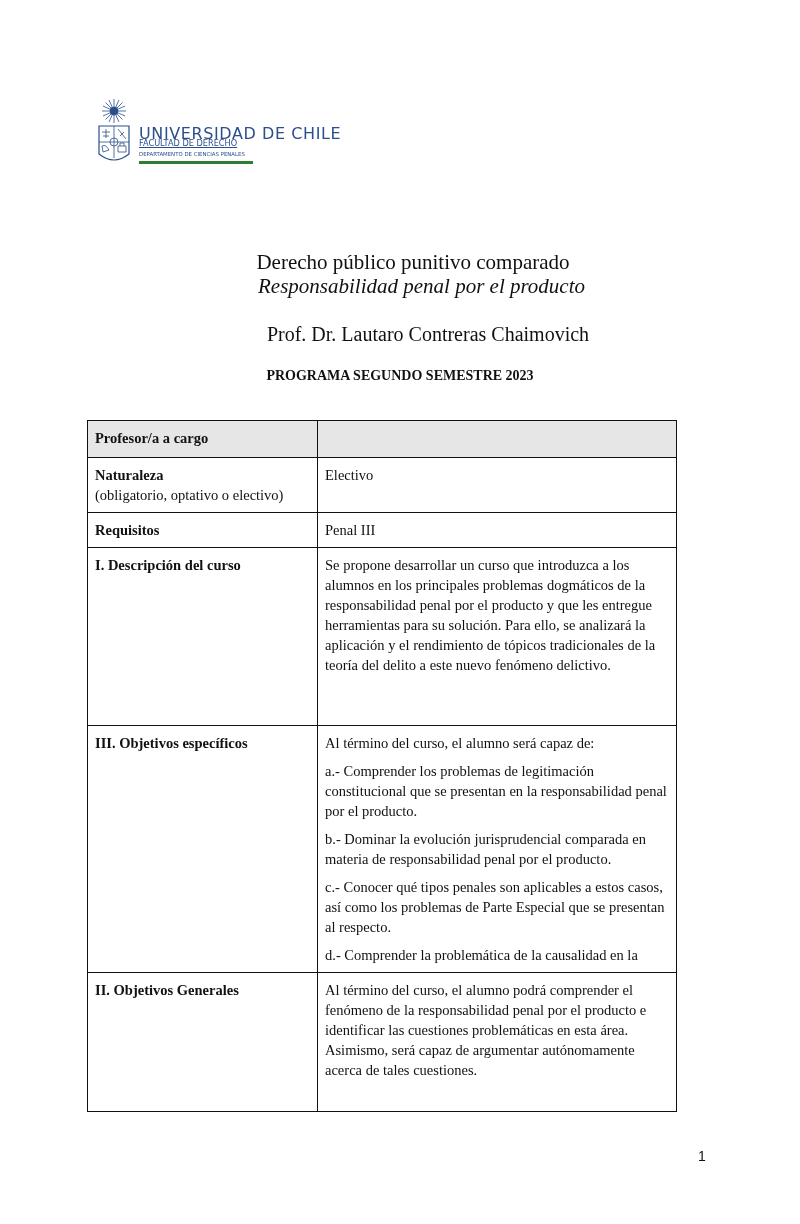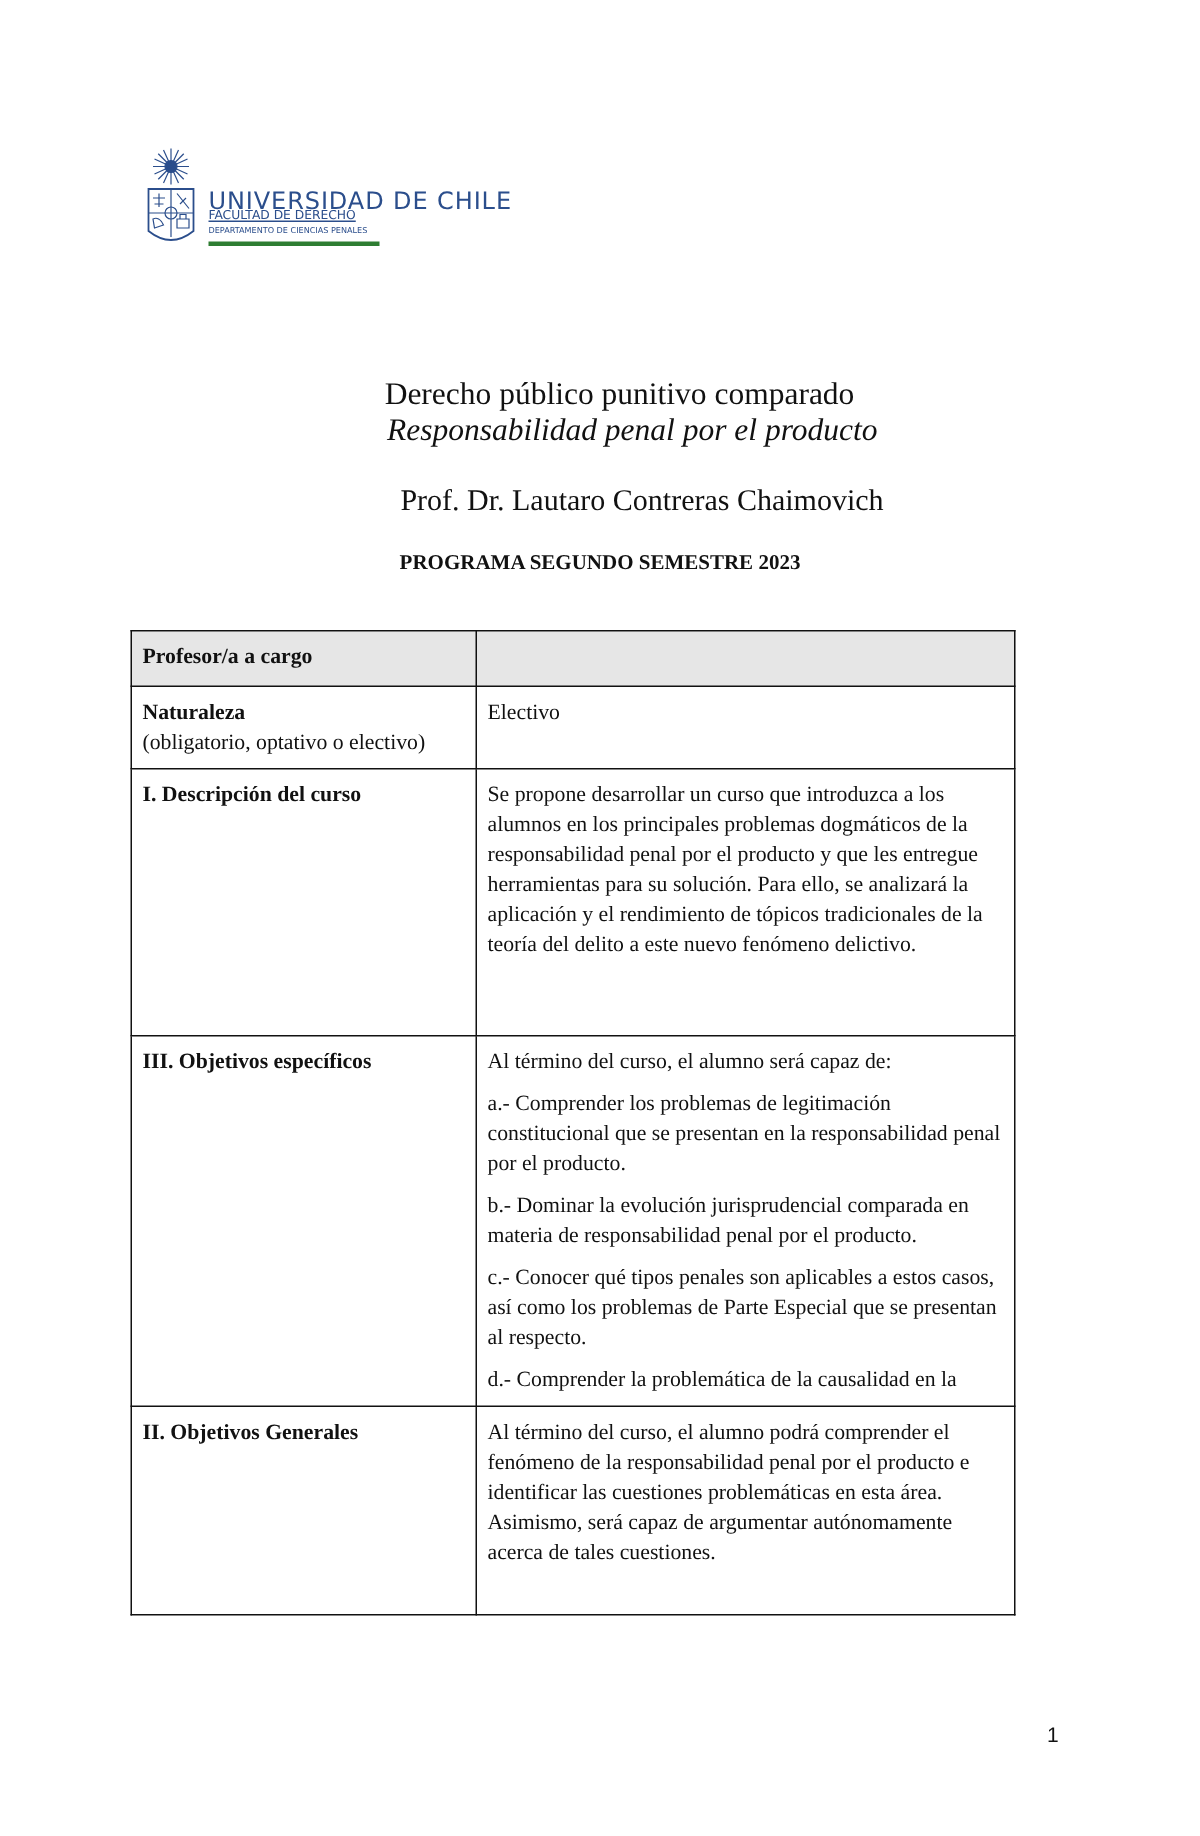--- a/index.html
+++ b/index.html
@@ -71,20 +71,24 @@
     <td class="label">Profesor/a a cargo</td>
     <td></td>
   </tr>
   <tr style="height:52px">
     <td class="label">
       <span>Naturaleza</span>
       <span class="sub">(obligatorio, optativo o electivo)</span>
     </td>
     <td>Electivo</td>
   </tr>
+  <tr>
+    <td class="label">Requisitos</td>
+    <td>Penal III</td>
+  </tr>
   <tr style="height:178px">
     <td class="label">I. Descripción del curso</td>
     <td>Se propone desarrollar un curso que introduzca a los alumnos en los principales problemas dogmáticos de la responsabilidad penal por el producto y que les entregue herramientas para su solución. Para ello, se analizará la aplicación y el rendimiento de tópicos tradicionales de la teoría del delito a este nuevo fenómeno delictivo.</td>
   </tr>
   <tr>
     <td class="label">III. Objetivos específicos</td>
     <td>
       <div class="para">Al término del curso, el alumno será capaz de:</div>
       <div class="para">a.- Comprender los problemas de legitimación constitucional que se presentan en la responsabilidad penal por el producto.</div>
       <div class="para">b.- Dominar la evolución jurisprudencial comparada en materia de responsabilidad penal por el producto.</div>

